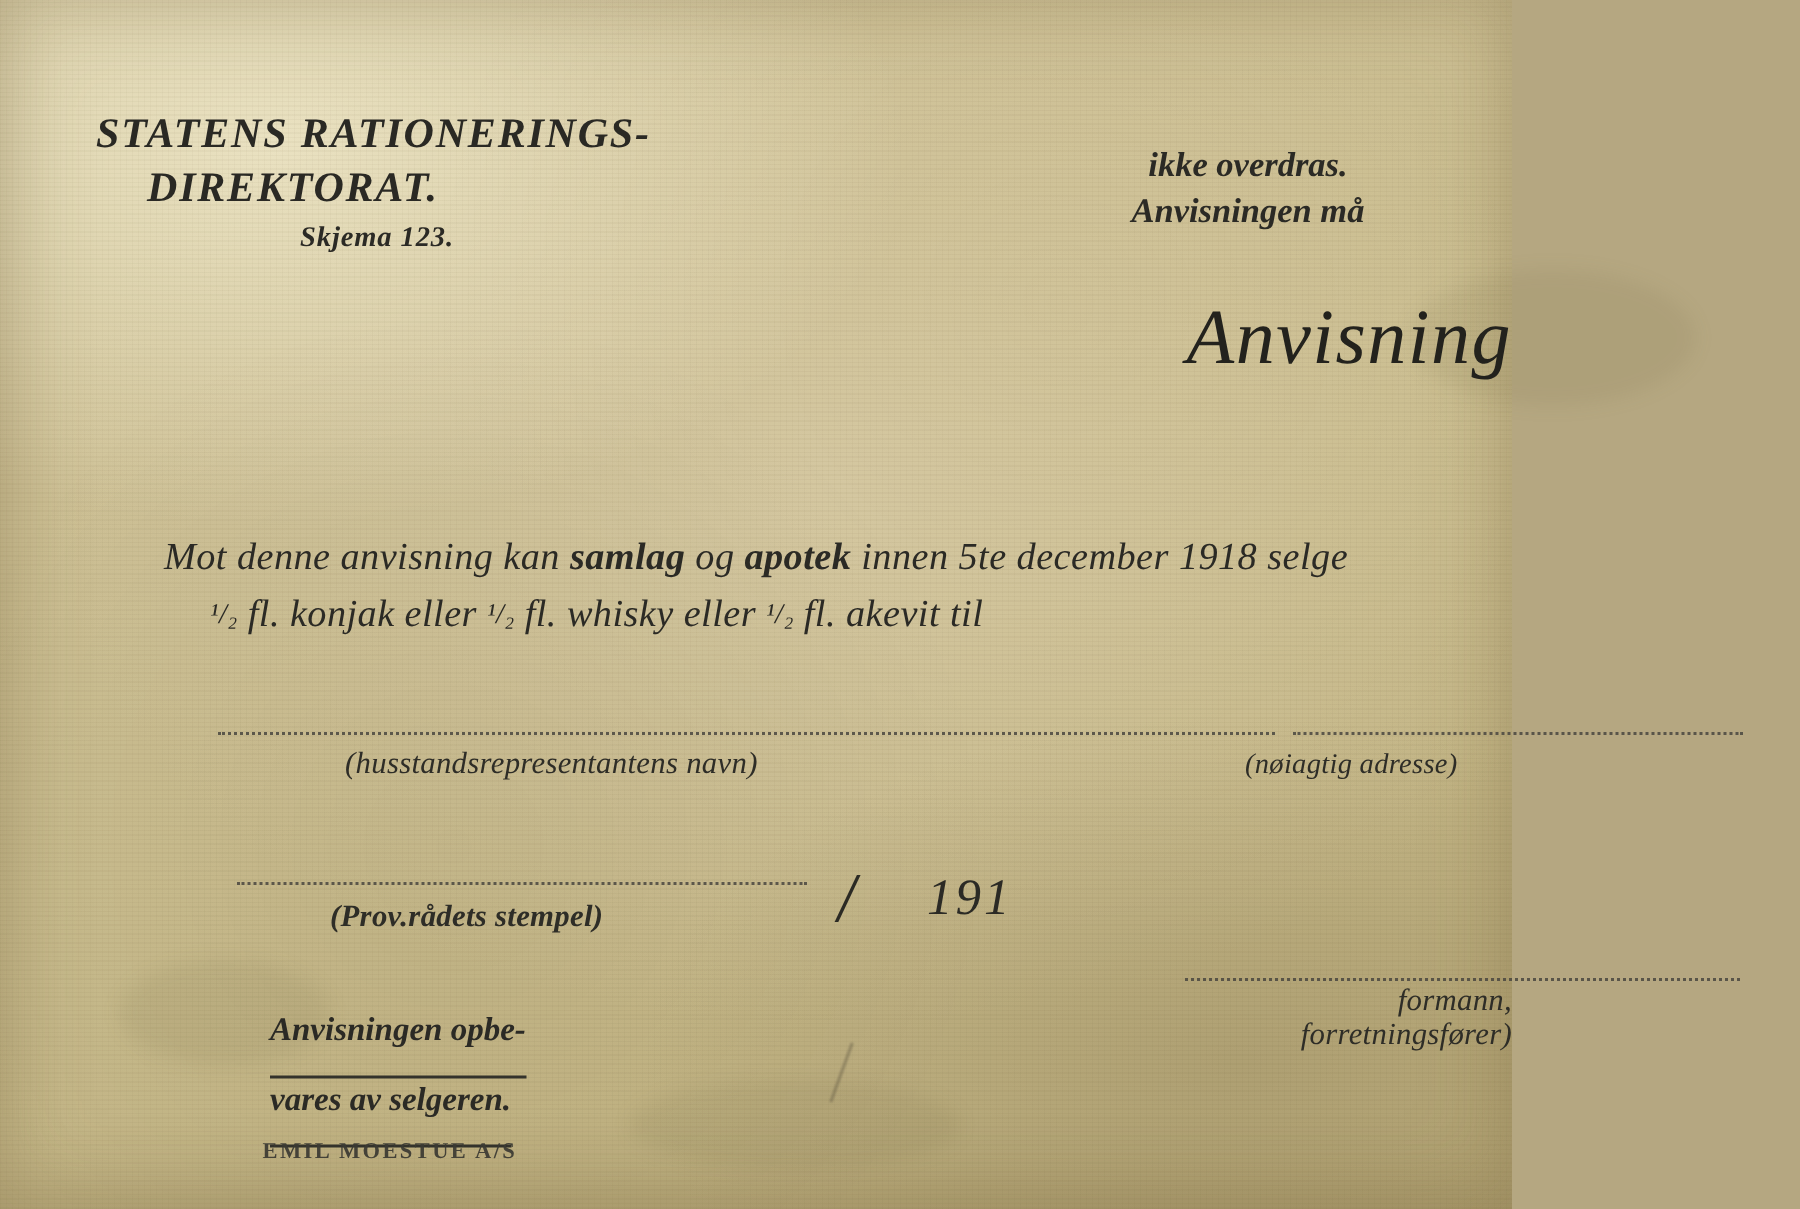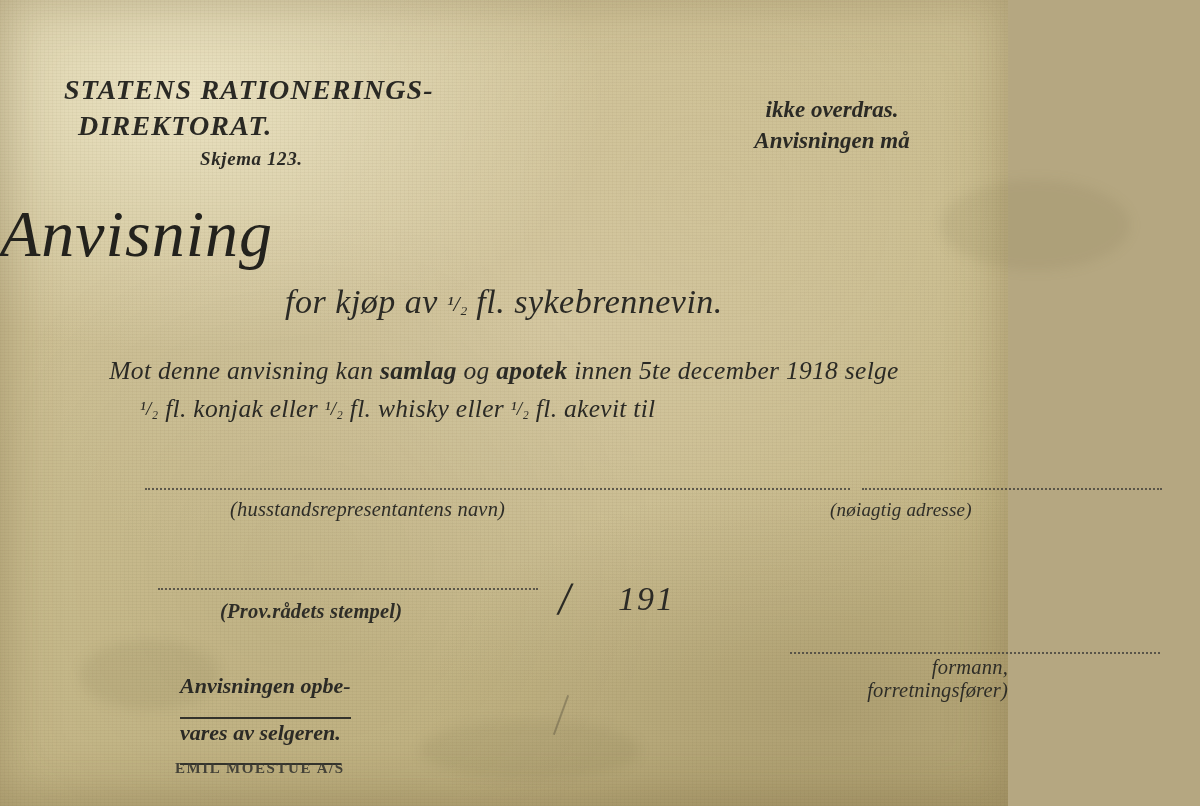--- a/index.html
+++ b/index.html
@@ -63,21 +63,21 @@
     position: absolute;
     left: 64px;
     top: 72px;
     font-style: italic;
     font-weight: 700;
     font-size: 28px;
     letter-spacing: 1.2px;
     line-height: 1.28;
     color: #2a2924;
   }
-  .org .l2 { margin-left: 14px; display: block; font-style: italic; }
+  .org .l2 { margin-left: 34px; display: block; font-style: italic; }
 
   .skjema {
     position: absolute;
     left: 200px;
     top: 148px;
     font-style: italic;
     font-weight: 700;
     font-size: 19px;
     letter-spacing: 0.6px;
   }
@@ -93,22 +93,22 @@
     font-size: 23px;
     line-height: 1.35;
   }
 
   
   .title {
     position: absolute;
     left: 0;
     right: 0;
     top: 196px;
-    text-align: left;
-    font-size: 66px;
+    text-align: right;
+    font-size: 52px;
     font-style: italic;
     letter-spacing: 1px;
     color: #23221d;
   }
   .subtitle {
     position: absolute;
     left: 0;
     right: 0;
     top: 283px;
     text-align: center;
@@ -249,25 +249,20 @@
 
     <div class="skjema">Skjema 123.</div>
 
     <div class="notice">
       <div>ikke overdras.</div>
       <div>Anvisningen må</div>
     </div>
 
     <div class="title">Anvisning</div>
 
-    <div class="subtitle">
-      <span>for kjøp av</span>
-      <span class="frac">¹/₂</span>
-      <span>fl. sykebrennevin.</span>
-    </div>
 
     <div class="body-l1">
       <span>Mot denne anvisning kan </span><b>samlag</b><span> og </span><b>apotek</b><span> innen 5te december 1918 selge</span>
     </div>
 
     <div class="body-l2">
       <span class="sm">¹/₂</span> fl. konjak eller
       <span class="sm">¹/₂</span> fl. whisky eller
       <span class="sm">¹/₂</span> fl. akevit til
     </div>

